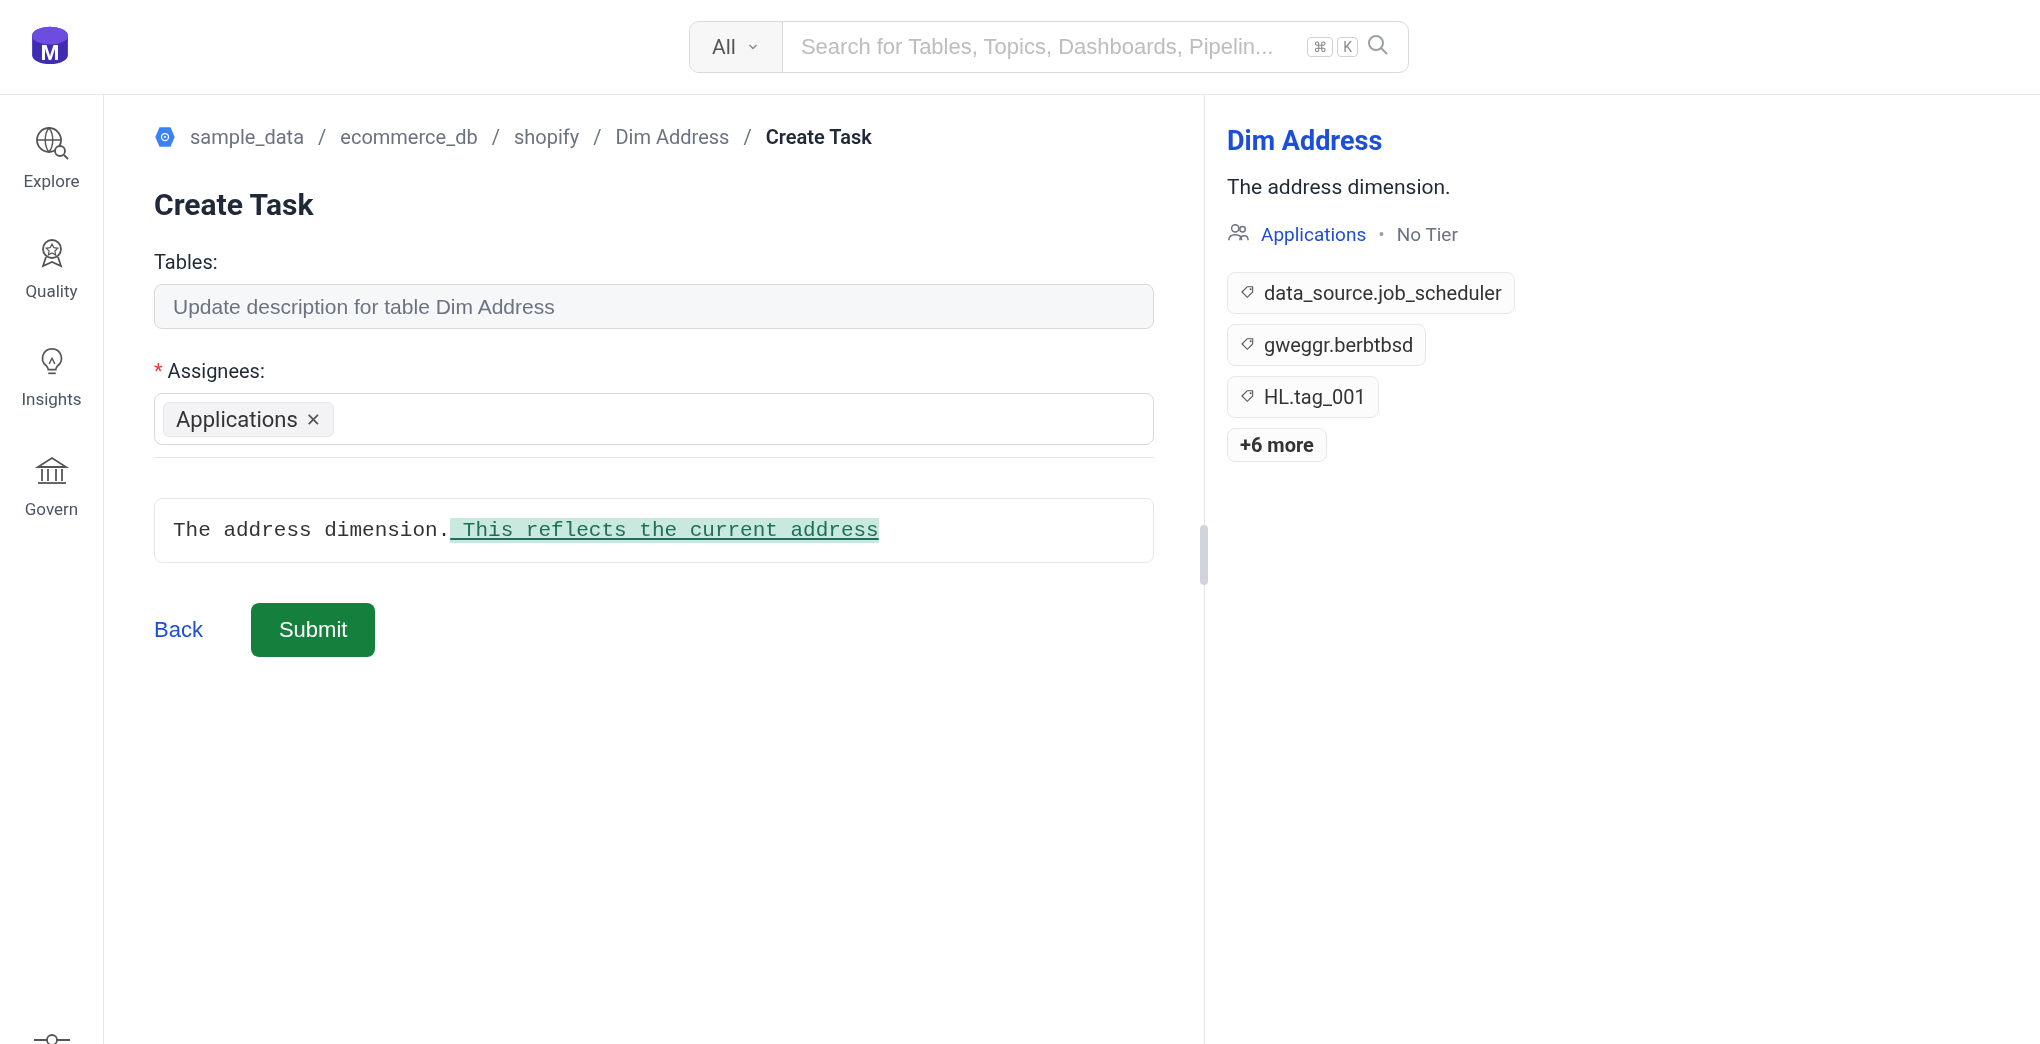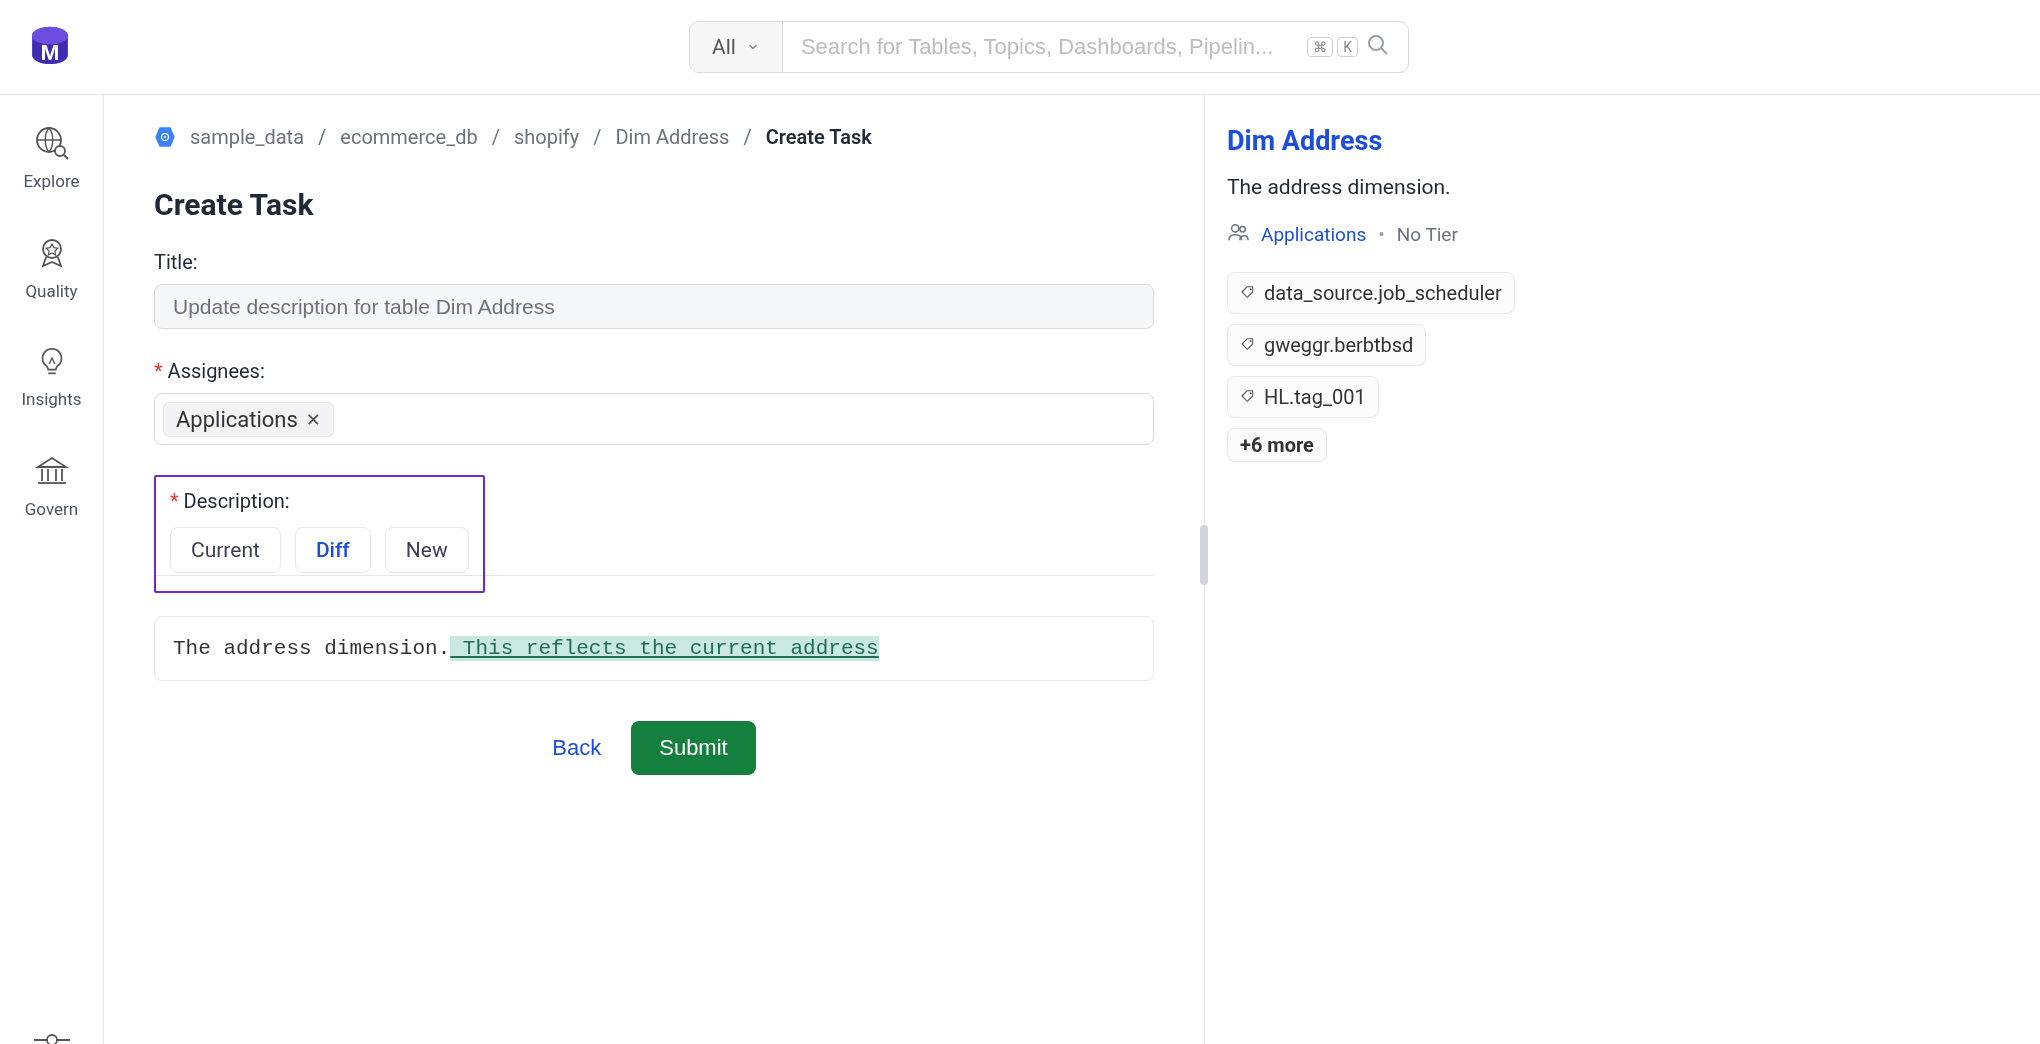--- a/index.html
+++ b/index.html
@@ -211,22 +211,22 @@
   color: #333;
 }
 .diff-add {
   background: #c9e8df;
   text-decoration: underline;
   color: #1f6f57;
   padding: 1px 0;
 }
 .actions {
   display: flex;
-  justify-content: center;
-  gap: 30px;
+  justify-content: flex-start;
+  gap: 48px;
   margin-top: 40px;
   align-items: center;
 }
 .btn-link {
   background: none; border: none;
   color: #1d4ed8; font-size: 22px;
   cursor: pointer;
 }
 .btn-primary {
   background: #15803d;
@@ -402,39 +402,31 @@
       <span>/</span>
       <span class="crumb">shopify</span>
       <span>/</span>
       <span class="crumb">Dim Address</span>
       <span>/</span>
       <span class="crumb active">Create Task</span>
     </div>
 
     <h1 class="page-title">Create Task</h1>
 
-    <label class="form-label">Title:</label>
+    <label class="form-label">Tables:</label>
     <input class="text-input" readonly="" value="Update description for table Dim Address" style="">
 
     <label class="form-label required">Assignees:</label>
     <div class="tag-input">
       <span class="chip">
         <span>Applications</span>
         <span class="chip-close">✕</span>
       </span>
     </div>
 
-    <div class="highlight-box">
-      <label class="form-label required" style="margin-bottom:0">Description:</label>
-      <div class="tabs">
-        <div class="tab">Current</div>
-        <div class="tab active">Diff</div>
-        <div class="tab">New</div>
-      </div>
-    </div>
     <hr class="divider">
 
     <div class="diff-box">
       <span>The address dimension.</span><span class="diff-add"> This reflects the current address</span>
     </div>
 
     <div class="actions">
       <button class="btn-link">Back</button>
       <button class="btn-primary">Submit</button>
     </div>

